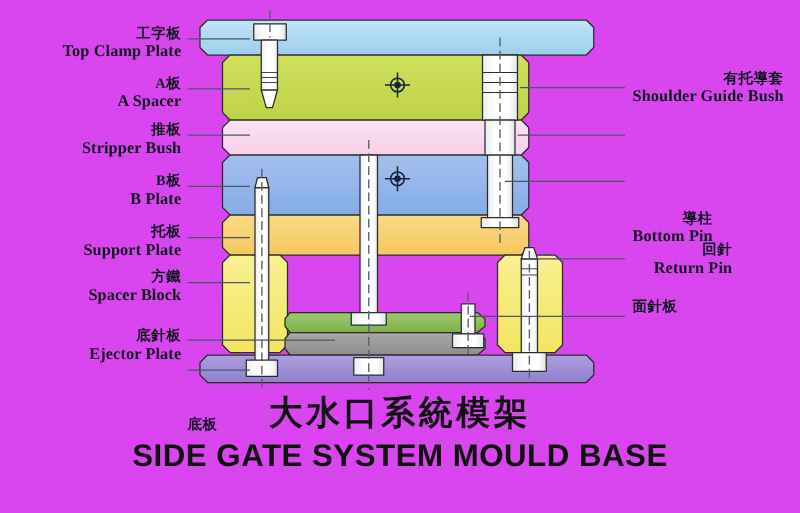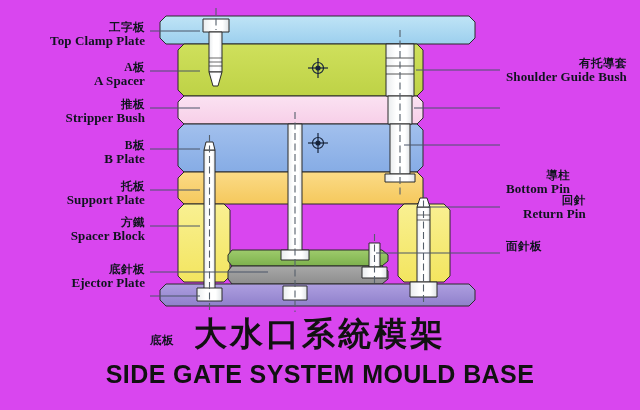--- a/index.html
+++ b/index.html
@@ -21,21 +21,21 @@
   .lbl .cn{display:block;font-size:11.5px;letter-spacing:.5px;}
   .lbl .en{display:block;font-size:13px;letter-spacing:.1px;}
   .lbl.left{text-align:right;}
   .lbl.right{text-align:right;}
 
   #title{
     position:absolute;left:0;top:312px;width:640px;text-align:center;
   }
   #title .t-cn{
     font-family:"Liberation Serif", serif;
-    font-weight:bold;font-size:33px;letter-spacing:3px;color:#111;
+    font-weight:bold;font-size:27px;letter-spacing:3px;color:#111;
     display:block;
   }
   #title .t-en{
     font-family:"Liberation Sans", sans-serif;
     font-weight:bold;font-size:25px;letter-spacing:.4px;color:#111;
     display:block;margin-top:3px;
   }
 </style>
 </head>
 <body>

